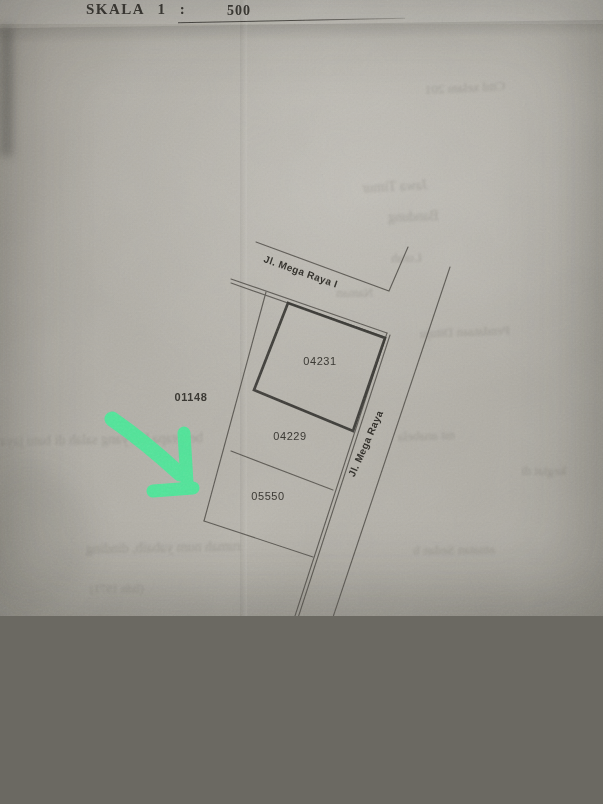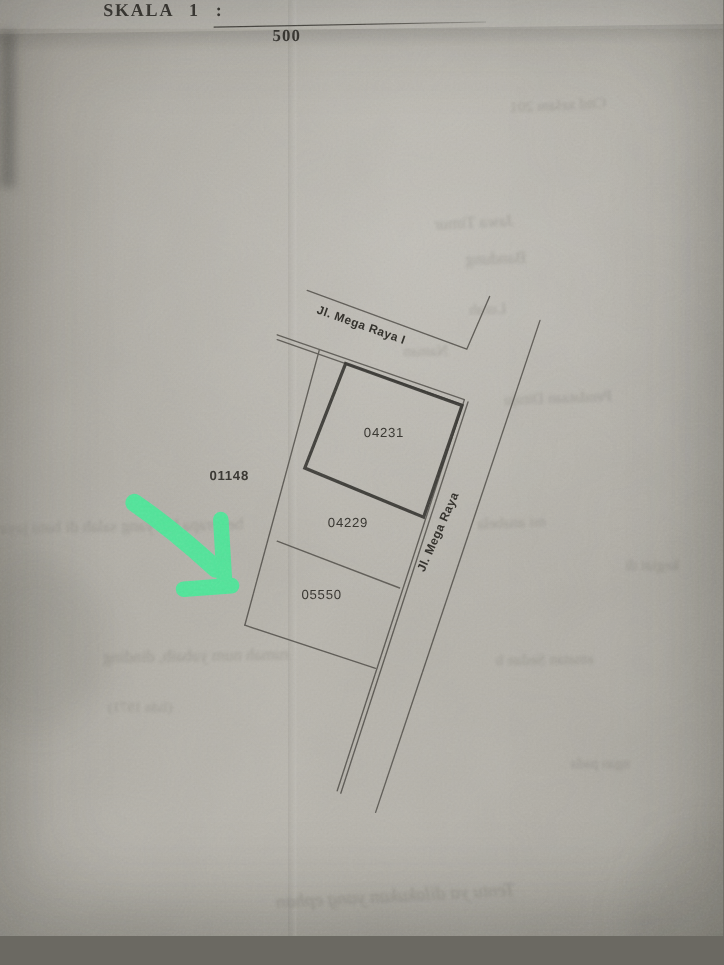--- a/index.html
+++ b/index.html
@@ -1,36 +1,36 @@
 <!DOCTYPE html>
 <html><head>
 <meta charset="utf-8">
 <style>
   html,body{margin:0;padding:0;background:#6b6962;}
   .page{
-    position:relative;width:603px;height:780px;overflow:hidden;
+    position:relative;width:603px;height:616px;overflow:hidden;
     background:
       radial-gradient(90% 60% at 62% 30%, rgba(255,255,255,0.14), rgba(255,255,255,0) 60%),
       linear-gradient(100deg,#a39f97 0%,#b0ada5 22%,#b8b5ad 48%,#b3b0a8 72%,#a7a49c 100%);
     box-shadow:inset 0 0 90px rgba(40,38,32,0.28), inset 0 -30px 50px rgba(40,38,32,0.12);
     font-family:"Liberation Sans",sans-serif;
   }
   .noise{position:absolute;inset:0;pointer-events:none;}
   .crease-v{position:absolute;top:0;left:240px;width:7px;height:804px;
     background:linear-gradient(90deg,rgba(0,0,0,0.055),rgba(0,0,0,0.015) 45%,rgba(255,255,255,0.07));}
   .top-band{position:absolute;left:-10px;top:24px;width:640px;height:16px;
     background:linear-gradient(rgba(0,0,0,0.10),rgba(0,0,0,0));transform:rotate(-0.8deg);}
   .top-light{position:absolute;left:0;top:0;width:603px;height:24px;background:rgba(255,255,255,0.10);}
   .edge-dark{position:absolute;left:0;top:26px;width:13px;height:130px;background:rgba(30,28,24,0.28);filter:blur(4px);}
   .blotch{position:absolute;border-radius:50%;filter:blur(14px);background:rgba(60,58,50,0.10);}
 
   .scale-label{position:absolute;left:86px;top:1px;font-family:"Liberation Serif",serif;
     font-weight:700;font-size:15px;letter-spacing:1.5px;word-spacing:8px;color:#2c2a25;}
   .scale-value{position:absolute;left:227px;top:3px;font-family:"Liberation Serif",serif;
-    font-weight:700;font-size:14px;color:#2c2a25;letter-spacing:1px;margin-top:20px;}
+    font-weight:700;font-size:14px;color:#2c2a25;letter-spacing:1px;}
   .scale-line{position:absolute;left:178px;top:20px;width:227px;height:1.4px;
     background:linear-gradient(90deg,#3a3833 0%,#45433d 60%,rgba(70,68,60,0.25) 100%);
     transform:rotate(-1.1deg);}
 
   svg.map{position:absolute;left:0;top:0;}
 
   .plabel{position:absolute;color:#3b3934;font-size:11px;font-weight:400;letter-spacing:0.6px;
     width:50px;text-align:center;}
   .lbl-04231{left:295px;top:355px;}
   .lbl-04229{left:265px;top:430px;}

